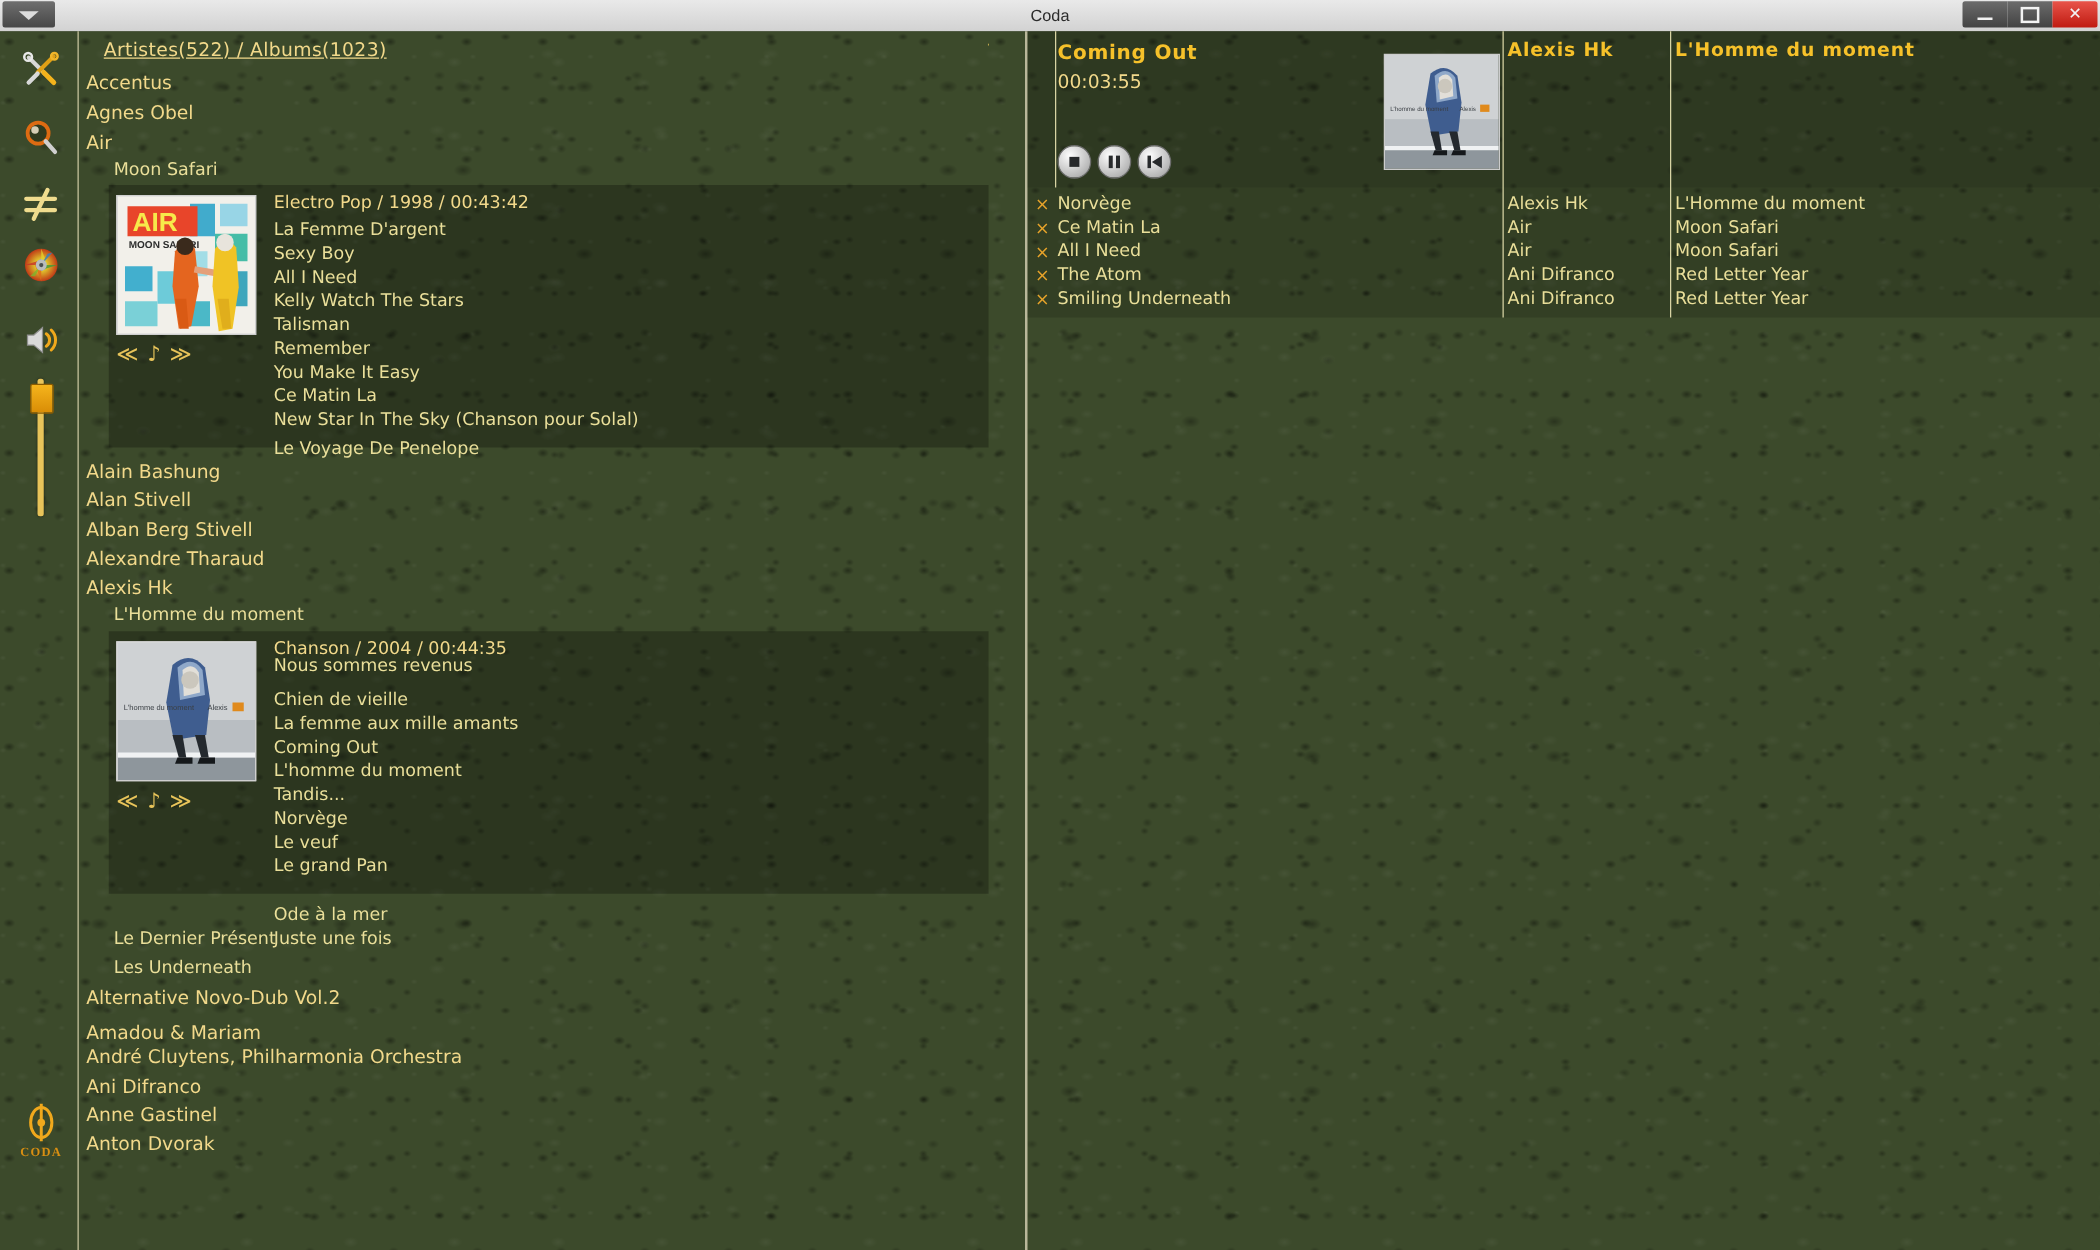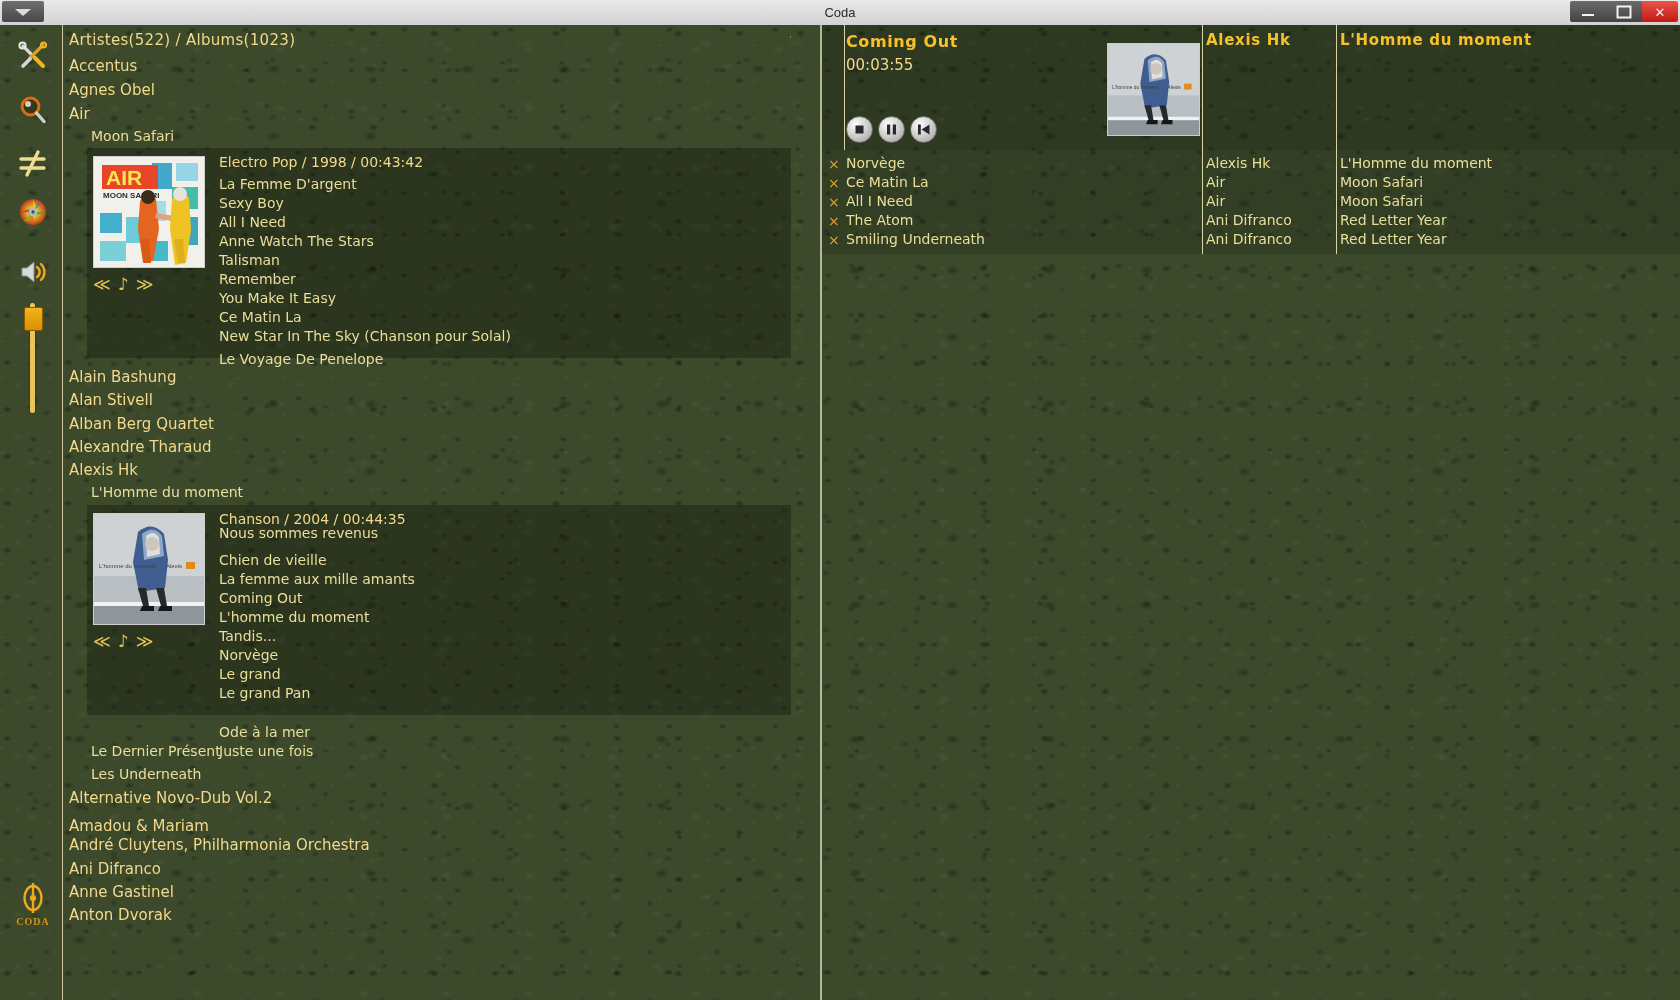--- a/index.html
+++ b/index.html
@@ -77,21 +77,21 @@
   #ico-disc{top:170px;} #ico-vol{top:230px;}
   #vol-track{position:absolute;left:30px;top:278px;width:5px;height:110px;
              background:#e8c45a;border-radius:2px;box-shadow:0 0 2px rgba(0,0,0,.6);}
   #vol-thumb{position:absolute;left:24px;top:282px;width:17px;height:22px;
              background:linear-gradient(#f5b41c,#d98d06);border:1px solid #8a5c02;border-radius:2px;cursor:pointer;}
   #logo{position:absolute;left:14px;top:855px;width:38px;height:48px;}
   #sb-divider{position:absolute;left:62px;top:0;width:1px;height:975px;background:#c9c6a0;}
 
   
   #library{position:absolute;left:63px;top:0;width:728px;height:975px;overflow:hidden;}
-  #lib-head{position:absolute;left:6px;top:6px;font-size:15px;color:#f2d98b;letter-spacing:.3px;}
+  #lib-head{position:absolute;left:20px;top:6px;font-size:15px;color:#f2d98b;letter-spacing:.3px;text-decoration:underline;}
   #refresh{position:absolute;left:726px;top:6px;font-size:18px;color:#e8c45a;cursor:pointer;}
 
   .artist{position:absolute;left:6px;font-size:15px;color:#f2d98b;white-space:nowrap;cursor:pointer;}
   .album-name{position:absolute;left:28px;font-size:14px;color:#eadf9a;cursor:pointer;}
   .album-sub{position:absolute;font-size:14px;color:#f2d98b;}
 
   .album-panel{position:absolute;background:rgba(0,0,0,.26);}
   .cover{position:absolute;border:1px solid #cfcfcf;background:#ddd;overflow:hidden;}
   .trk{position:absolute;font-size:14px;color:#eadf9a;white-space:nowrap;cursor:pointer;}
   .navbtns{position:absolute;font-size:17px;color:#e8c45a;letter-spacing:7px;cursor:pointer;}
@@ -226,21 +226,21 @@
     <div id="refresh">↻</div>
 
     <div>
       <div class="artist" style="top:32px">Accentus</div>
       <div class="artist" style="top:56px">Agnes Obel</div>
       <div class="artist" style="top:80px">Air</div>
       <div class="album-name" style="top:103px">Moon Safari</div>
 
       <div class="artist" style="top:343px">Alain Bashung</div>
       <div class="artist" style="top:366px">Alan Stivell</div>
-      <div class="artist" style="top:390px">Alban Berg Quartet</div>
+      <div class="artist" style="top:390px">Alban Berg Stivell</div>
       <div class="artist" style="top:413px">Alexandre Tharaud</div>
       <div class="artist" style="top:436px">Alexis Hk</div>
       <div class="album-name" style="top:459px">L'Homme du moment</div>
 
       <div class="album-name" style="top:718px">Le Dernier Présent</div>
       <div class="album-name" style="top:741px">Les Underneath</div>
       <div class="artist" style="top:764px">Alternative Novo-Dub Vol.2</div>
       <div class="artist" style="top:792px">Amadou &amp; Mariam</div>
       <div class="artist" style="top:811px">André Cluytens, Philharmonia Orchestra</div>
       <div class="artist" style="top:835px">Ani Difranco</div>
@@ -284,21 +284,21 @@
       <div class="navbtns" style="left:6px;top:126px">
         <span>≪</span><span>♪</span><span>≫</span>
       </div>
 
       <div class="album-sub" style="left:132px;top:6px">Electro Pop / 1998 / 00:43:42</div>
 
       <div>
         <div class="trk" style="left:132px;top:28px">La Femme D'argent</div>
         <div class="trk" style="left:132px;top:47px">Sexy Boy</div>
         <div class="trk" style="left:132px;top:66px">All I Need</div>
-        <div class="trk" style="left:132px;top:85px">Anne Watch The Stars</div>
+        <div class="trk" style="left:132px;top:85px">Kelly Watch The Stars</div>
         <div class="trk" style="left:132px;top:104px">Talisman</div>
         <div class="trk" style="left:132px;top:123px">Remember</div>
         <div class="trk" style="left:132px;top:142px">You Make It Easy</div>
         <div class="trk" style="left:132px;top:161px">Ce Matin La</div>
         <div class="trk" style="left:132px;top:180px">New Star In The Sky (Chanson pour Solal)</div>
       </div>
     </div>
     <div class="trk" style="left:156px;top:326px">Le Voyage De Penelope</div>
 
     <div class="album-panel" style="left:24px;top:480px;width:704px;height:210px">
@@ -333,21 +333,21 @@
       <div class="album-sub" style="left:132px;top:6px">Chanson / 2004 / 00:44:35</div>
 
       <div>
         <div class="trk" style="left:132px;top:20px">Nous sommes revenus</div>
         <div class="trk" style="left:132px;top:47px">Chien de vieille</div>
         <div class="trk" style="left:132px;top:66px">La femme aux mille amants</div>
         <div class="trk" style="left:132px;top:85px">Coming Out</div>
         <div class="trk" style="left:132px;top:104px">L'homme du moment</div>
         <div class="trk" style="left:132px;top:123px">Tandis...</div>
         <div class="trk" style="left:132px;top:142px">Norvège</div>
-        <div class="trk" style="left:132px;top:161px">Le grand</div>
+        <div class="trk" style="left:132px;top:161px">Le veuf</div>
         <div class="trk" style="left:132px;top:180px">Le grand Pan</div>
       </div>
     </div>
     <div class="trk" style="left:156px;top:699px">Ode à la mer</div>
     <div class="trk" style="left:156px;top:718px">Juste une fois</div>
 
   </div>
 
   <div id="pane-div"></div>
 

